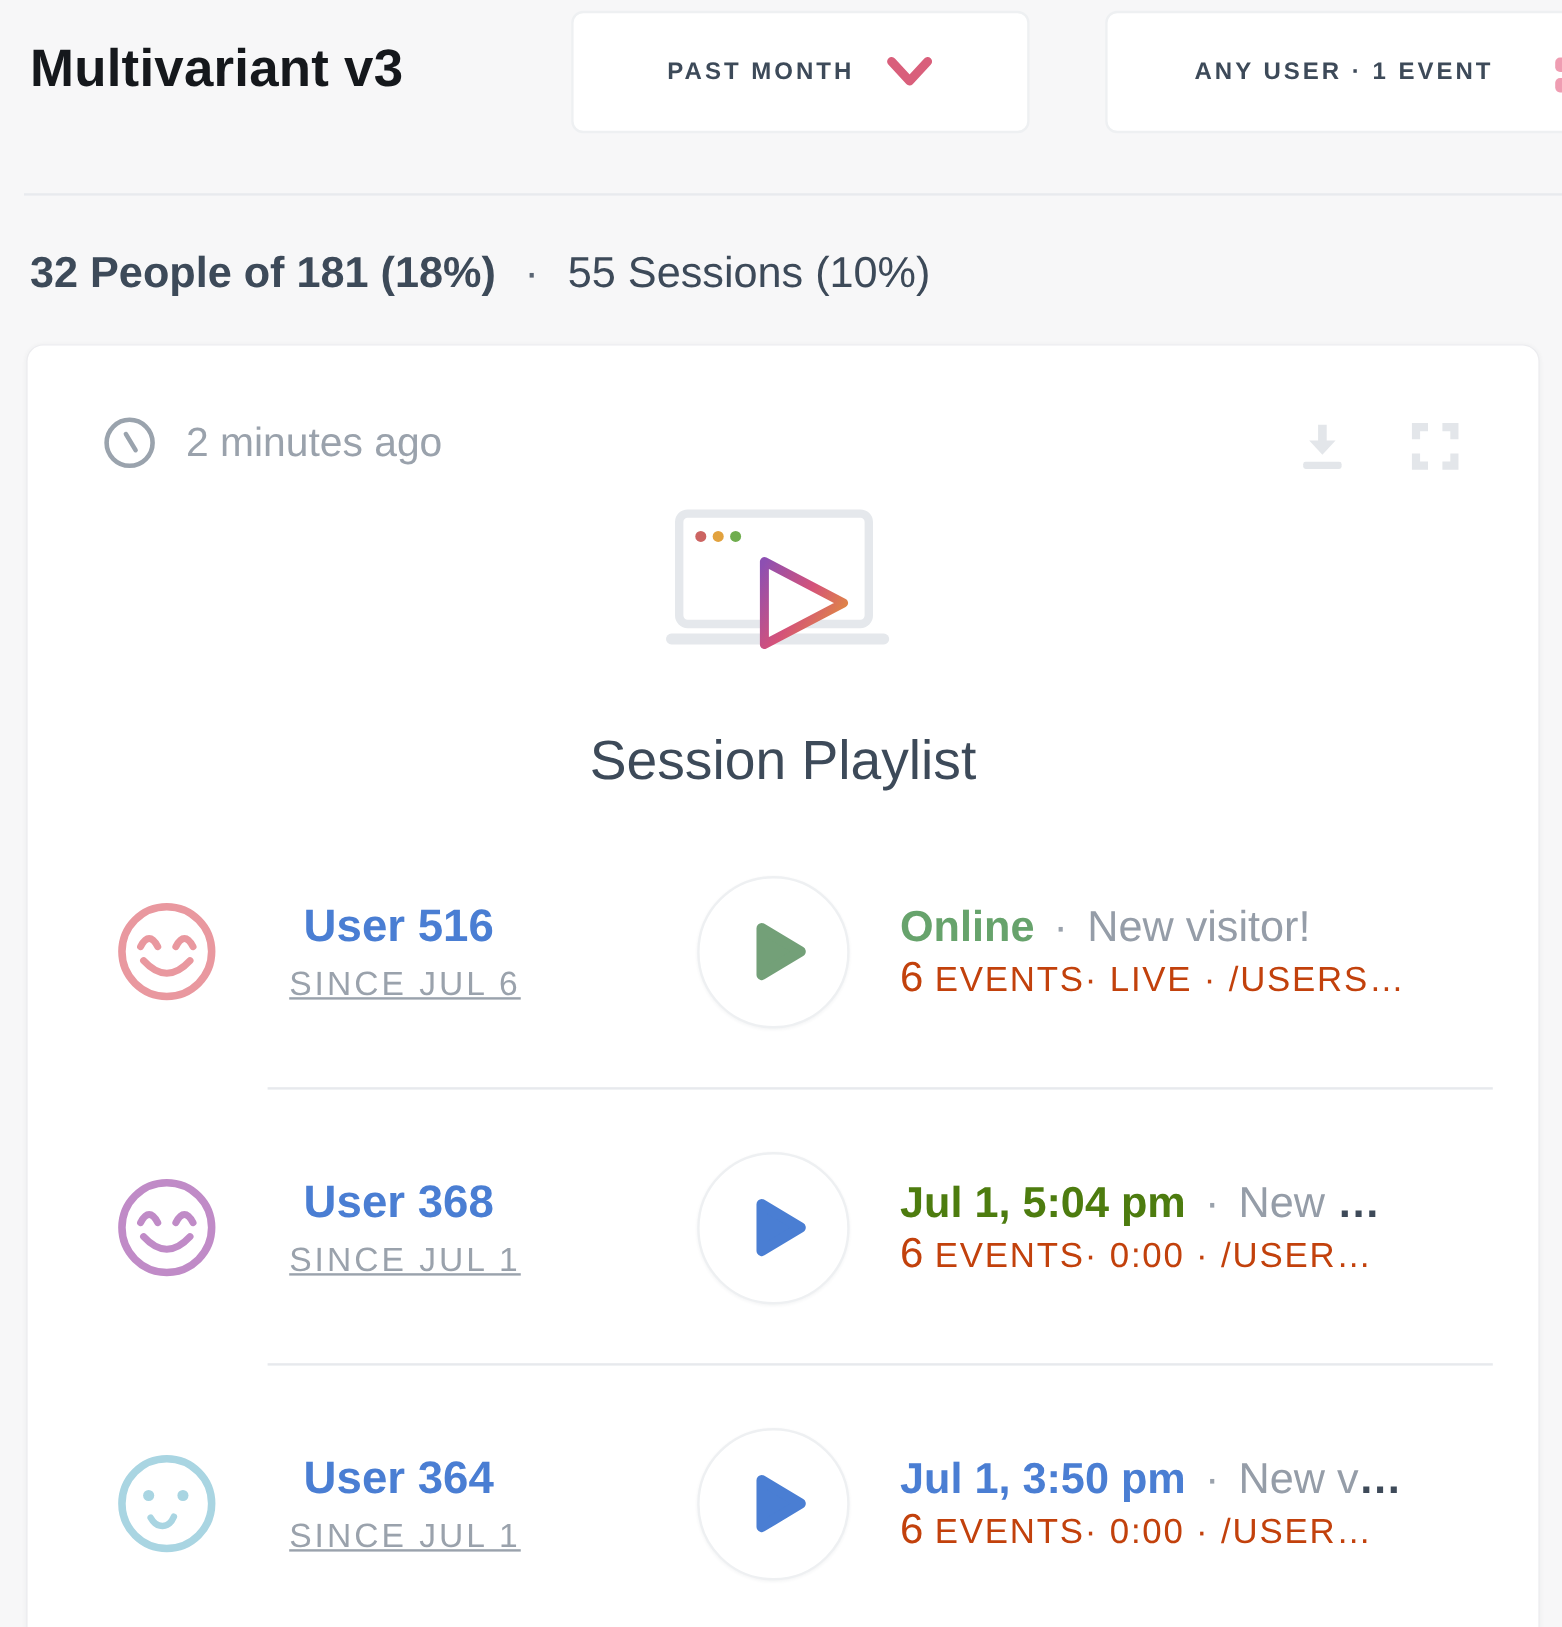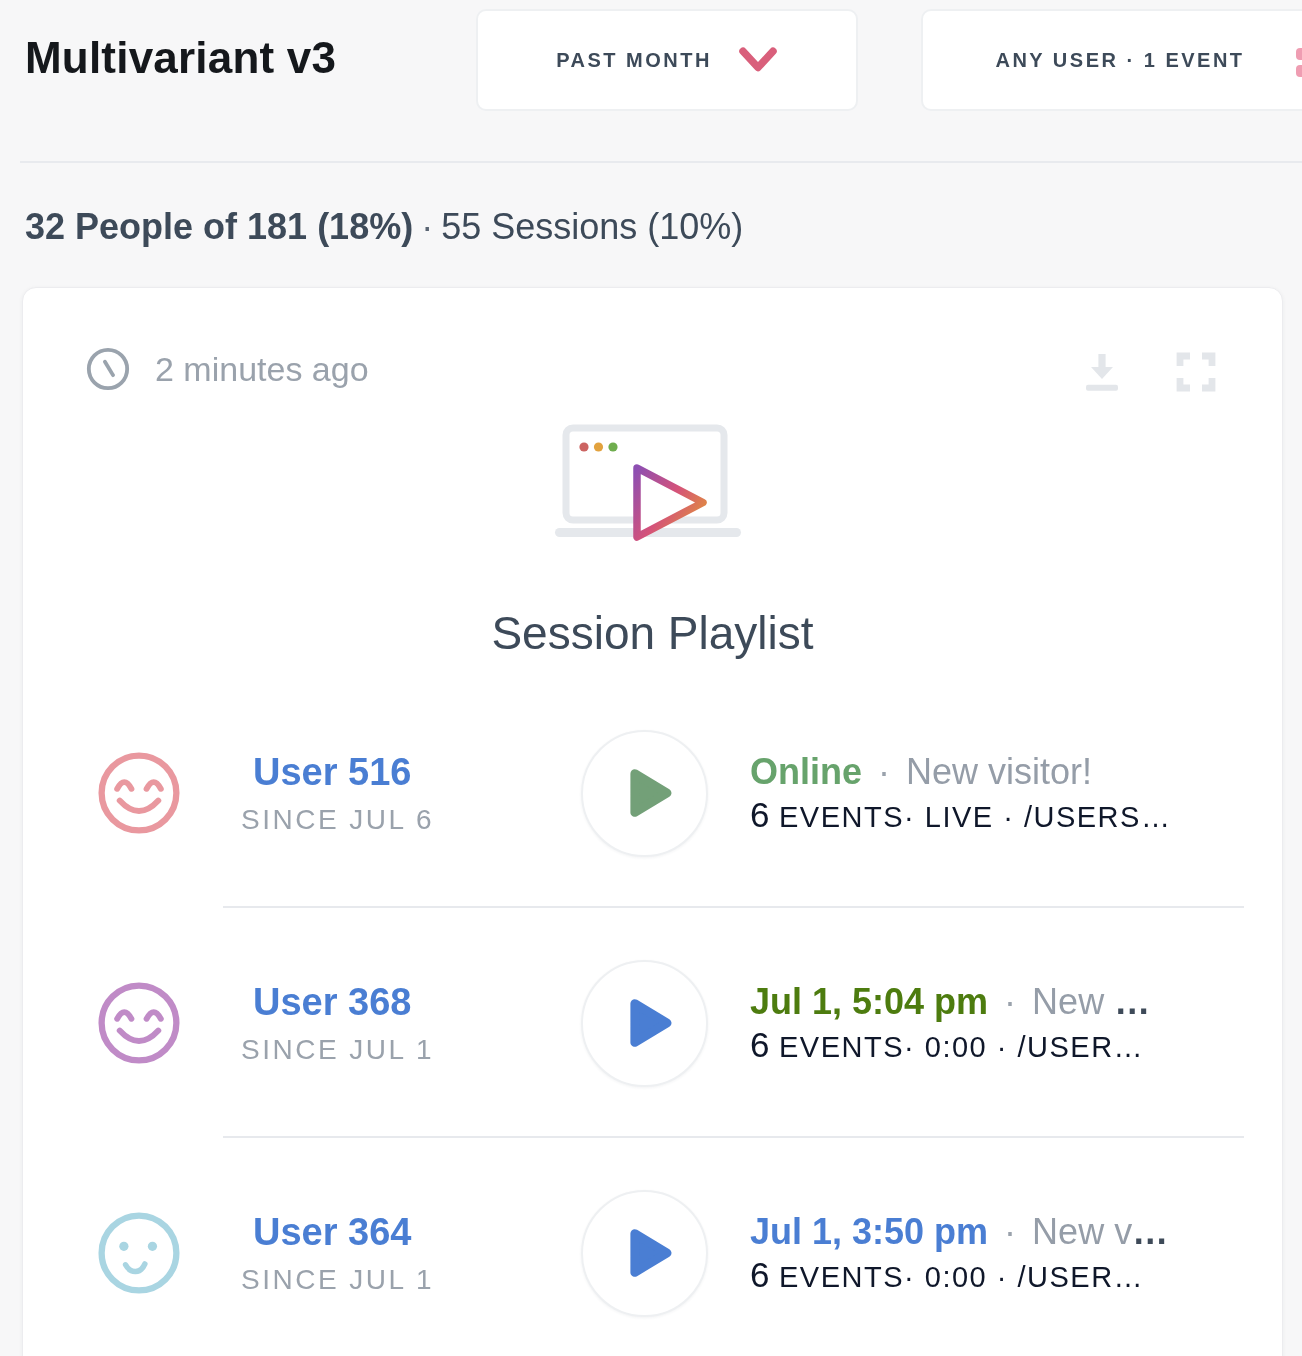--- a/index.html
+++ b/index.html
@@ -28,21 +28,21 @@
   .edge-fragment {
     position:absolute; right:-3px; top:48px; width:9px; height:30px;
     display:flex; flex-direction:column; gap:5px;
   }
   .edge-fragment span { display:block; width:9px; height:12px; background:#ef9db2; border-radius:4px 0 0 4px; }
   .header-divider {
     position:absolute; left:20px; right:0; top:161px; height:2px; background:#e8eaee;
   }
   .stats {
     position:absolute; left:25px; top:206px;
-    font-size:36px; color:#3d4a59; display:flex; gap:8px; align-items:baseline;
+    font-size:36px; color:#3d4a59; display:flex; gap:24px; align-items:baseline;
   }
   .stats .bold { font-weight:700; }
   .stats .dot { color:#5a6573; }
   .card {
     position:absolute; left:22px; top:287px; width:1261px; height:1090px;
     background:#ffffff; border:1px solid #ececef; border-radius:14px;
     box-shadow:0 1px 4px rgba(40,50,60,0.05);
   }
   .clock-row {
     position:absolute; left:62px; top:58px;
@@ -68,35 +68,35 @@
     height:2px; background:#e7e9ed;
   }
   .avatar { width:84px; height:84px; flex:none; }
   .avatar svg { width:84px; height:84px; display:block; }
   .user-col { width:340px; margin-left:60px; flex:none; }
   .user-link {
     font-size:38px; font-weight:600; color:#4a7ed3; text-decoration:none; display:inline-block;
     cursor:pointer;
     margin-left:12px;
   }
-  .since { margin-top:10px; font-size:28px; letter-spacing:2.5px; color:#9aa2ac; }
+  .since { margin-top:10px; font-size:28px; letter-spacing:2.5px; color:#9aa2ac;text-decoration:underline; }
   .play-btn {
     width:127px; height:127px; border-radius:50%; flex:none;
     background:#ffffff; border:2px solid #eef0f2;
     display:flex; align-items:center; justify-content:center;
     cursor:pointer; box-shadow:0 1px 3px rgba(40,50,60,0.06);
   }
   .play-btn svg { width:62px; height:62px; display:block; margin-left:8px; }
   .status-col { margin-left:42px; min-width:0; }
   .status-line1 { font-size:36px; white-space:nowrap; }
   .status-time { font-weight:600; }
   .status-dot { color:#9aa2ac; padding:0 6px; }
   .status-note { color:#959da8; }
   .note-suffix { color:#3e4a59; font-weight:700; letter-spacing:1px; }
-  .status-line2 { margin-top:2px; color:#0f172a; white-space:nowrap; }
+  .status-line2 { margin-top:2px; color:#c2410c; white-space:nowrap; }
   .events-num { font-size:35px; font-weight:400; }
   .detail-rest { font-size:29px; letter-spacing:1.5px; }
 </style>
 </head>
 <body>
 
 <h1 class="page-title">Multivariant v3</h1>
 
 <button class="filter-btn btn-time">
   <span>PAST MONTH</span>

